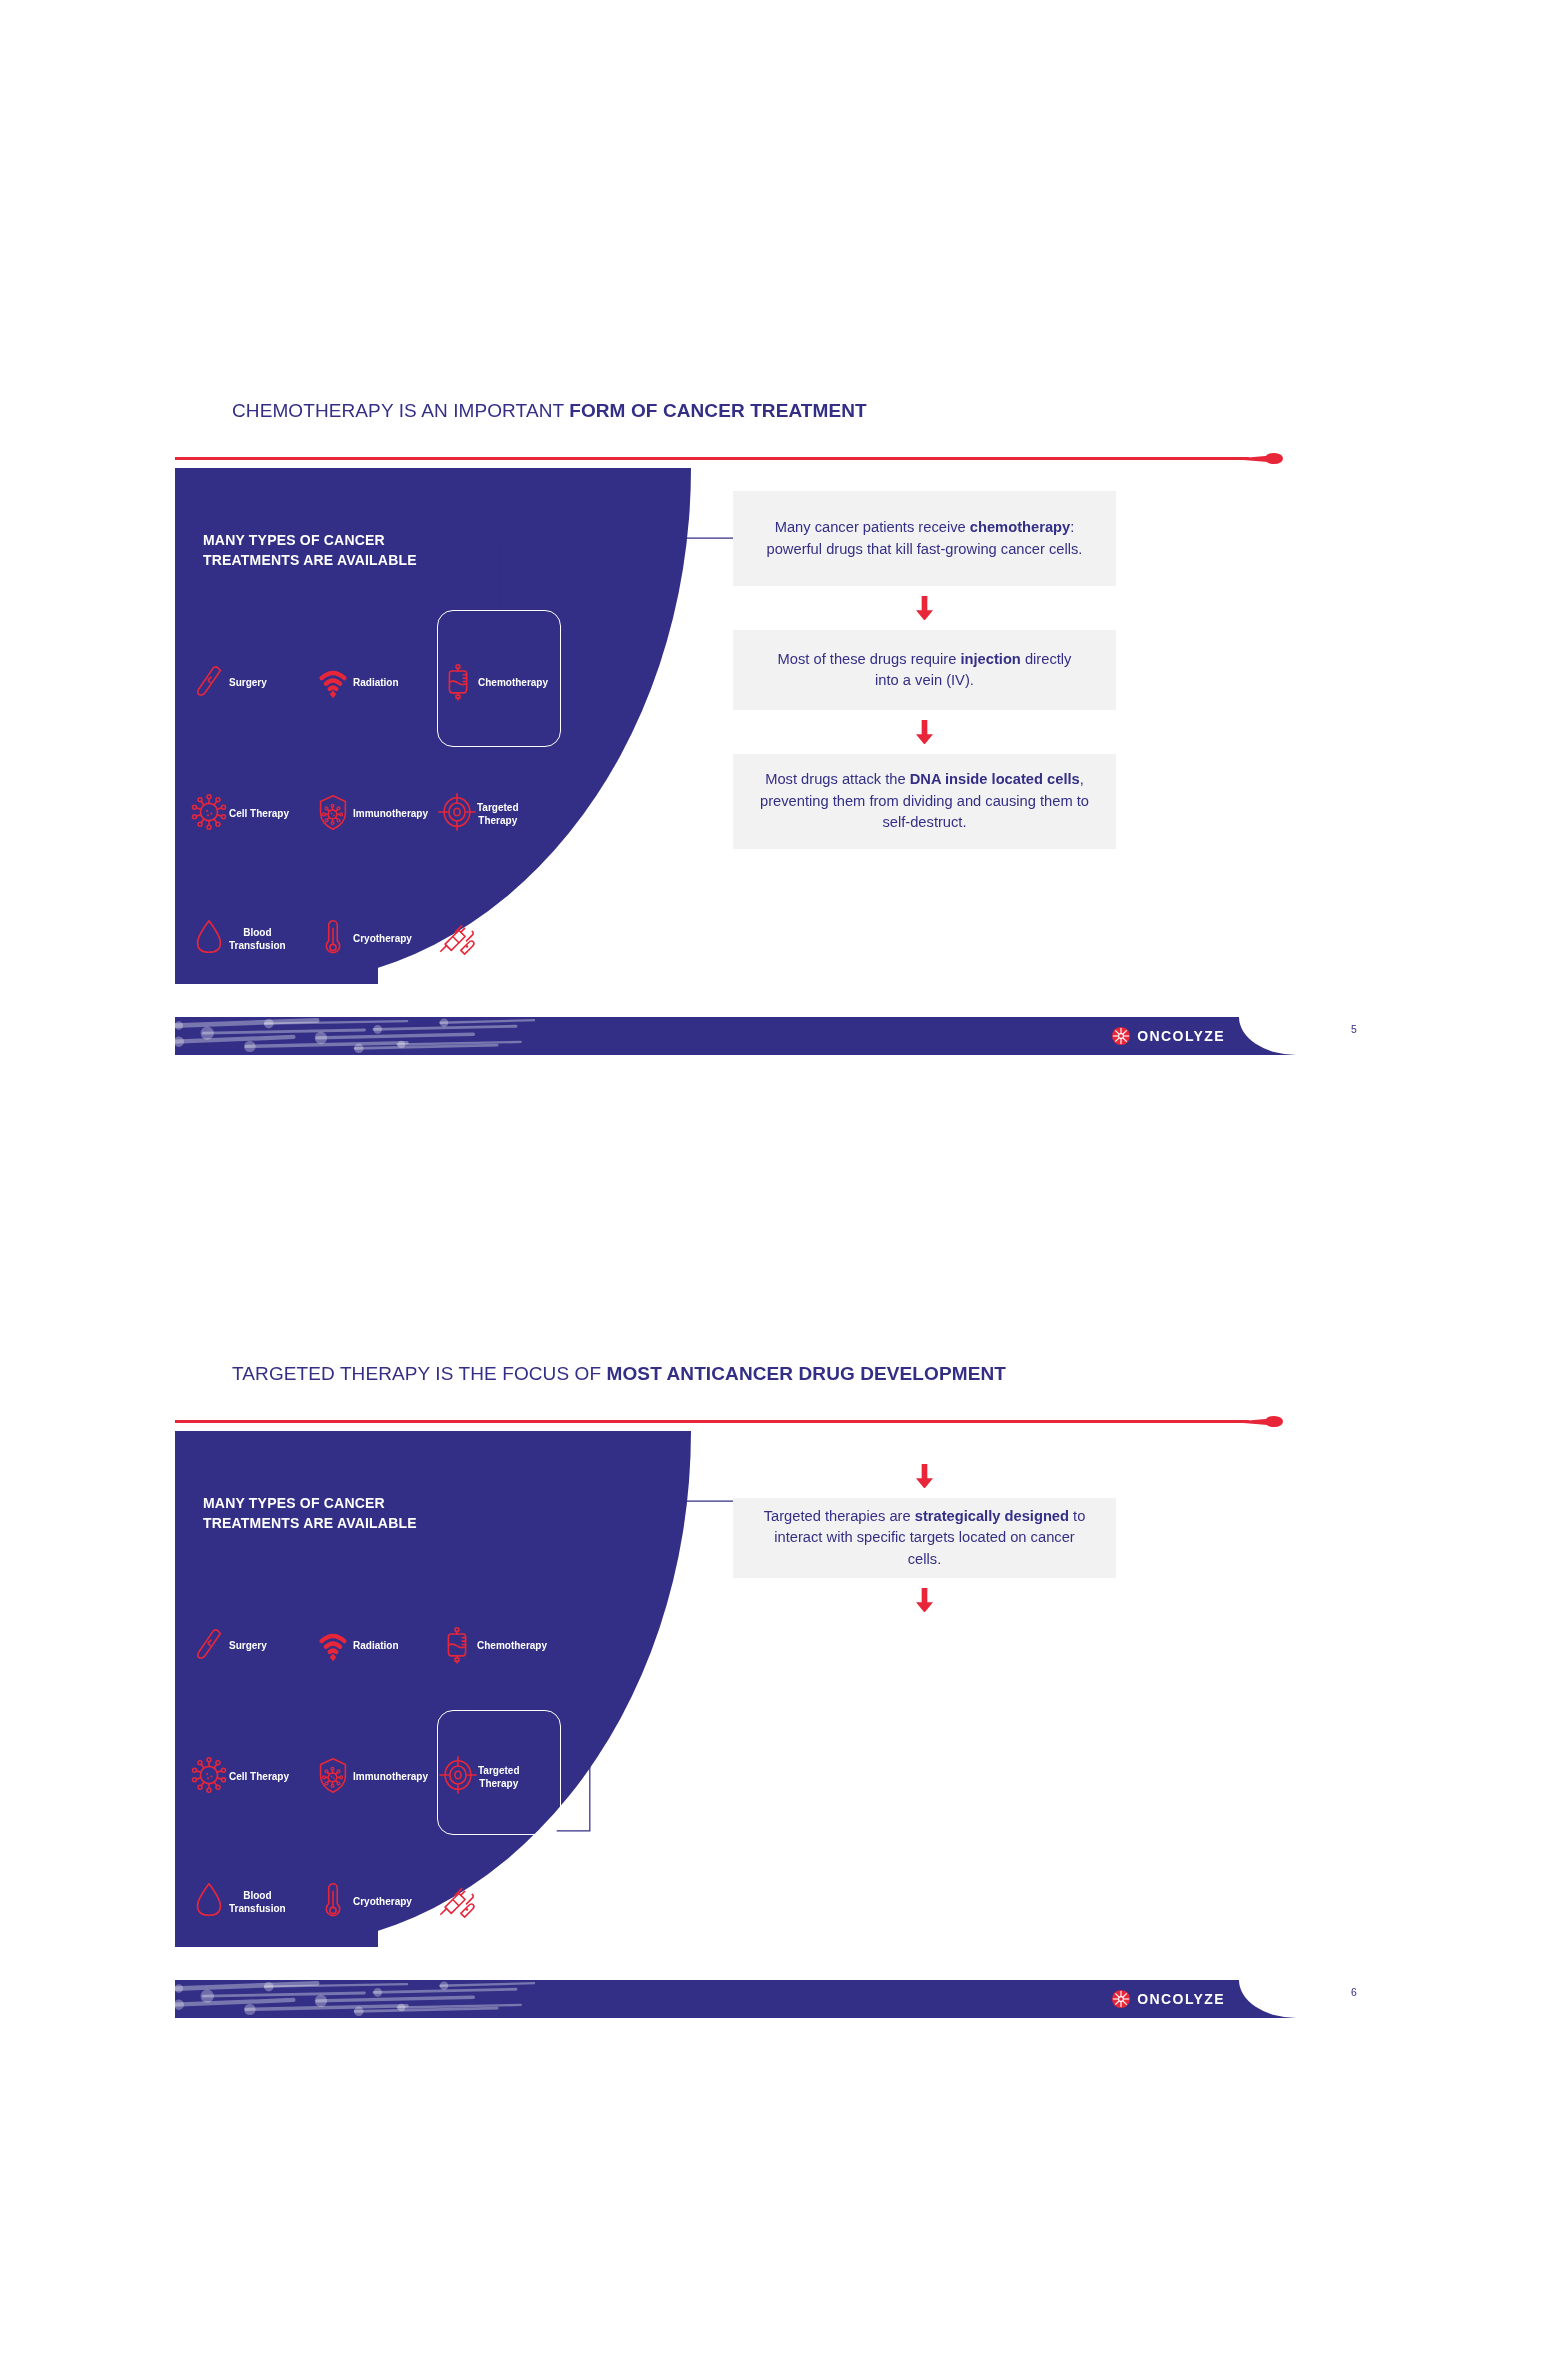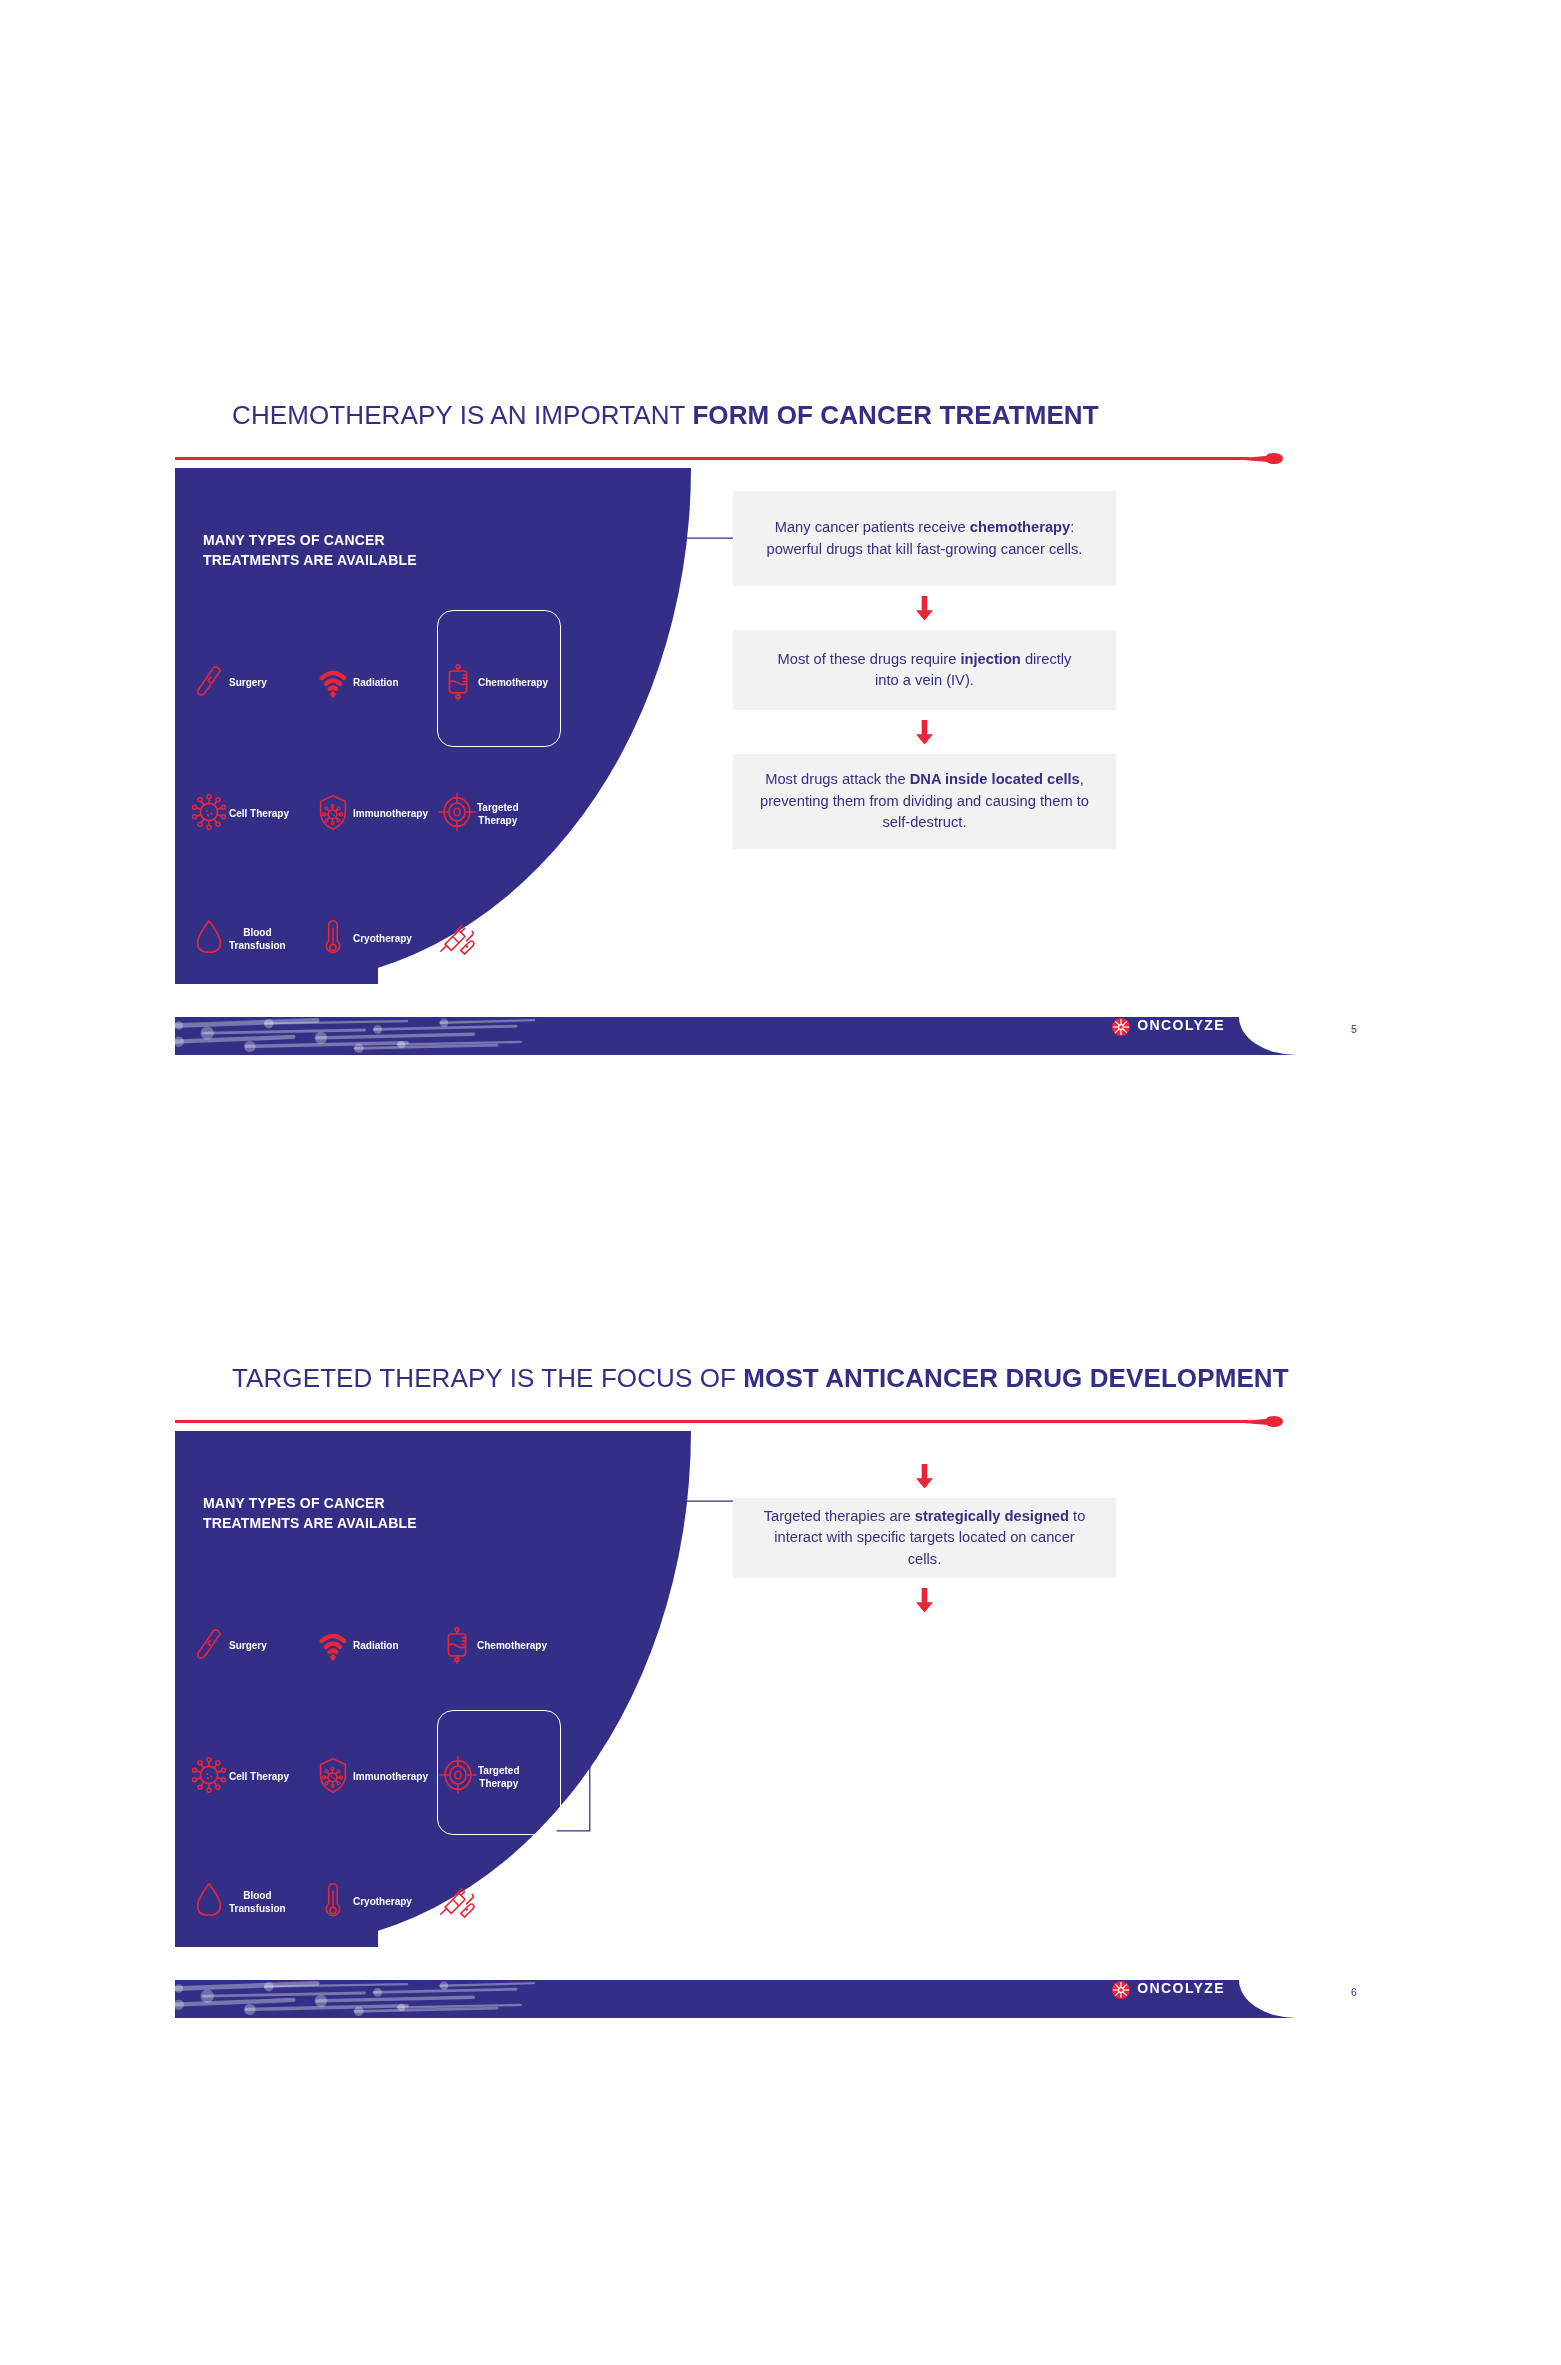--- a/index.html
+++ b/index.html
@@ -3,21 +3,21 @@
 <meta charset="utf-8">
 <style>
   html,body{margin:0;padding:0;background:#ffffff;}
   body{width:1561px;height:2413px;position:relative;font-family:"Liberation Sans",sans-serif;overflow:hidden;}
 
   .slide-wrap{position:absolute;left:0;width:1561px;}
 
   
   .slide-title{
     position:absolute;left:232px;width:1041px;
-    font-size:26px;letter-spacing:0.1px;color:#332F86;white-space:nowrap;
+    font-size:19px;letter-spacing:0.1px;color:#332F86;white-space:nowrap;
     font-family:"Liberation Sans Narrow","Liberation Sans",sans-serif;
   }
   .slide-title .light{font-weight:400;}
   .slide-title .bold{font-weight:700;}
 
   
   .red-rule{position:absolute;left:175px;width:1121px;height:12.3px;}
   .red-rule .bar{position:absolute;left:0;top:5.2px;width:1074px;height:3.3px;background:#E8263A;}
   .red-rule .taper{
     position:absolute;right:28px;top:3.8px;width:28px;height:6.2px;background:#E8263A;
@@ -86,21 +86,21 @@
   .footer{
     position:absolute;left:175px;width:1121px;height:38px;background:#332F86;overflow:hidden;
     border-top-right-radius:0;
   }
   .footer .curve{
     position:absolute;right:0;top:0;width:57px;height:38px;background:#ffffff;
     border-bottom-left-radius:57px 38px;
   }
   .footer .streaks{position:absolute;left:0;top:0;width:360px;height:38px;}
   .footer .logo{
-    position:absolute;right:71px;top:0;height:38px;display:flex;gap:6.6px;
+    position:absolute;right:71px;top:0;height:38px;display:flex;align-items:center;gap:6.6px;
   }
   .footer .logo .wordmark{
     color:#ffffff;font-size:14px;font-weight:700;letter-spacing:1.4px;
     font-family:"Liberation Sans",sans-serif;
   }
 
   .page-num{
     position:absolute;color:#332F86;font-size:10.4px;
     font-family:"Liberation Sans",sans-serif;
   }

